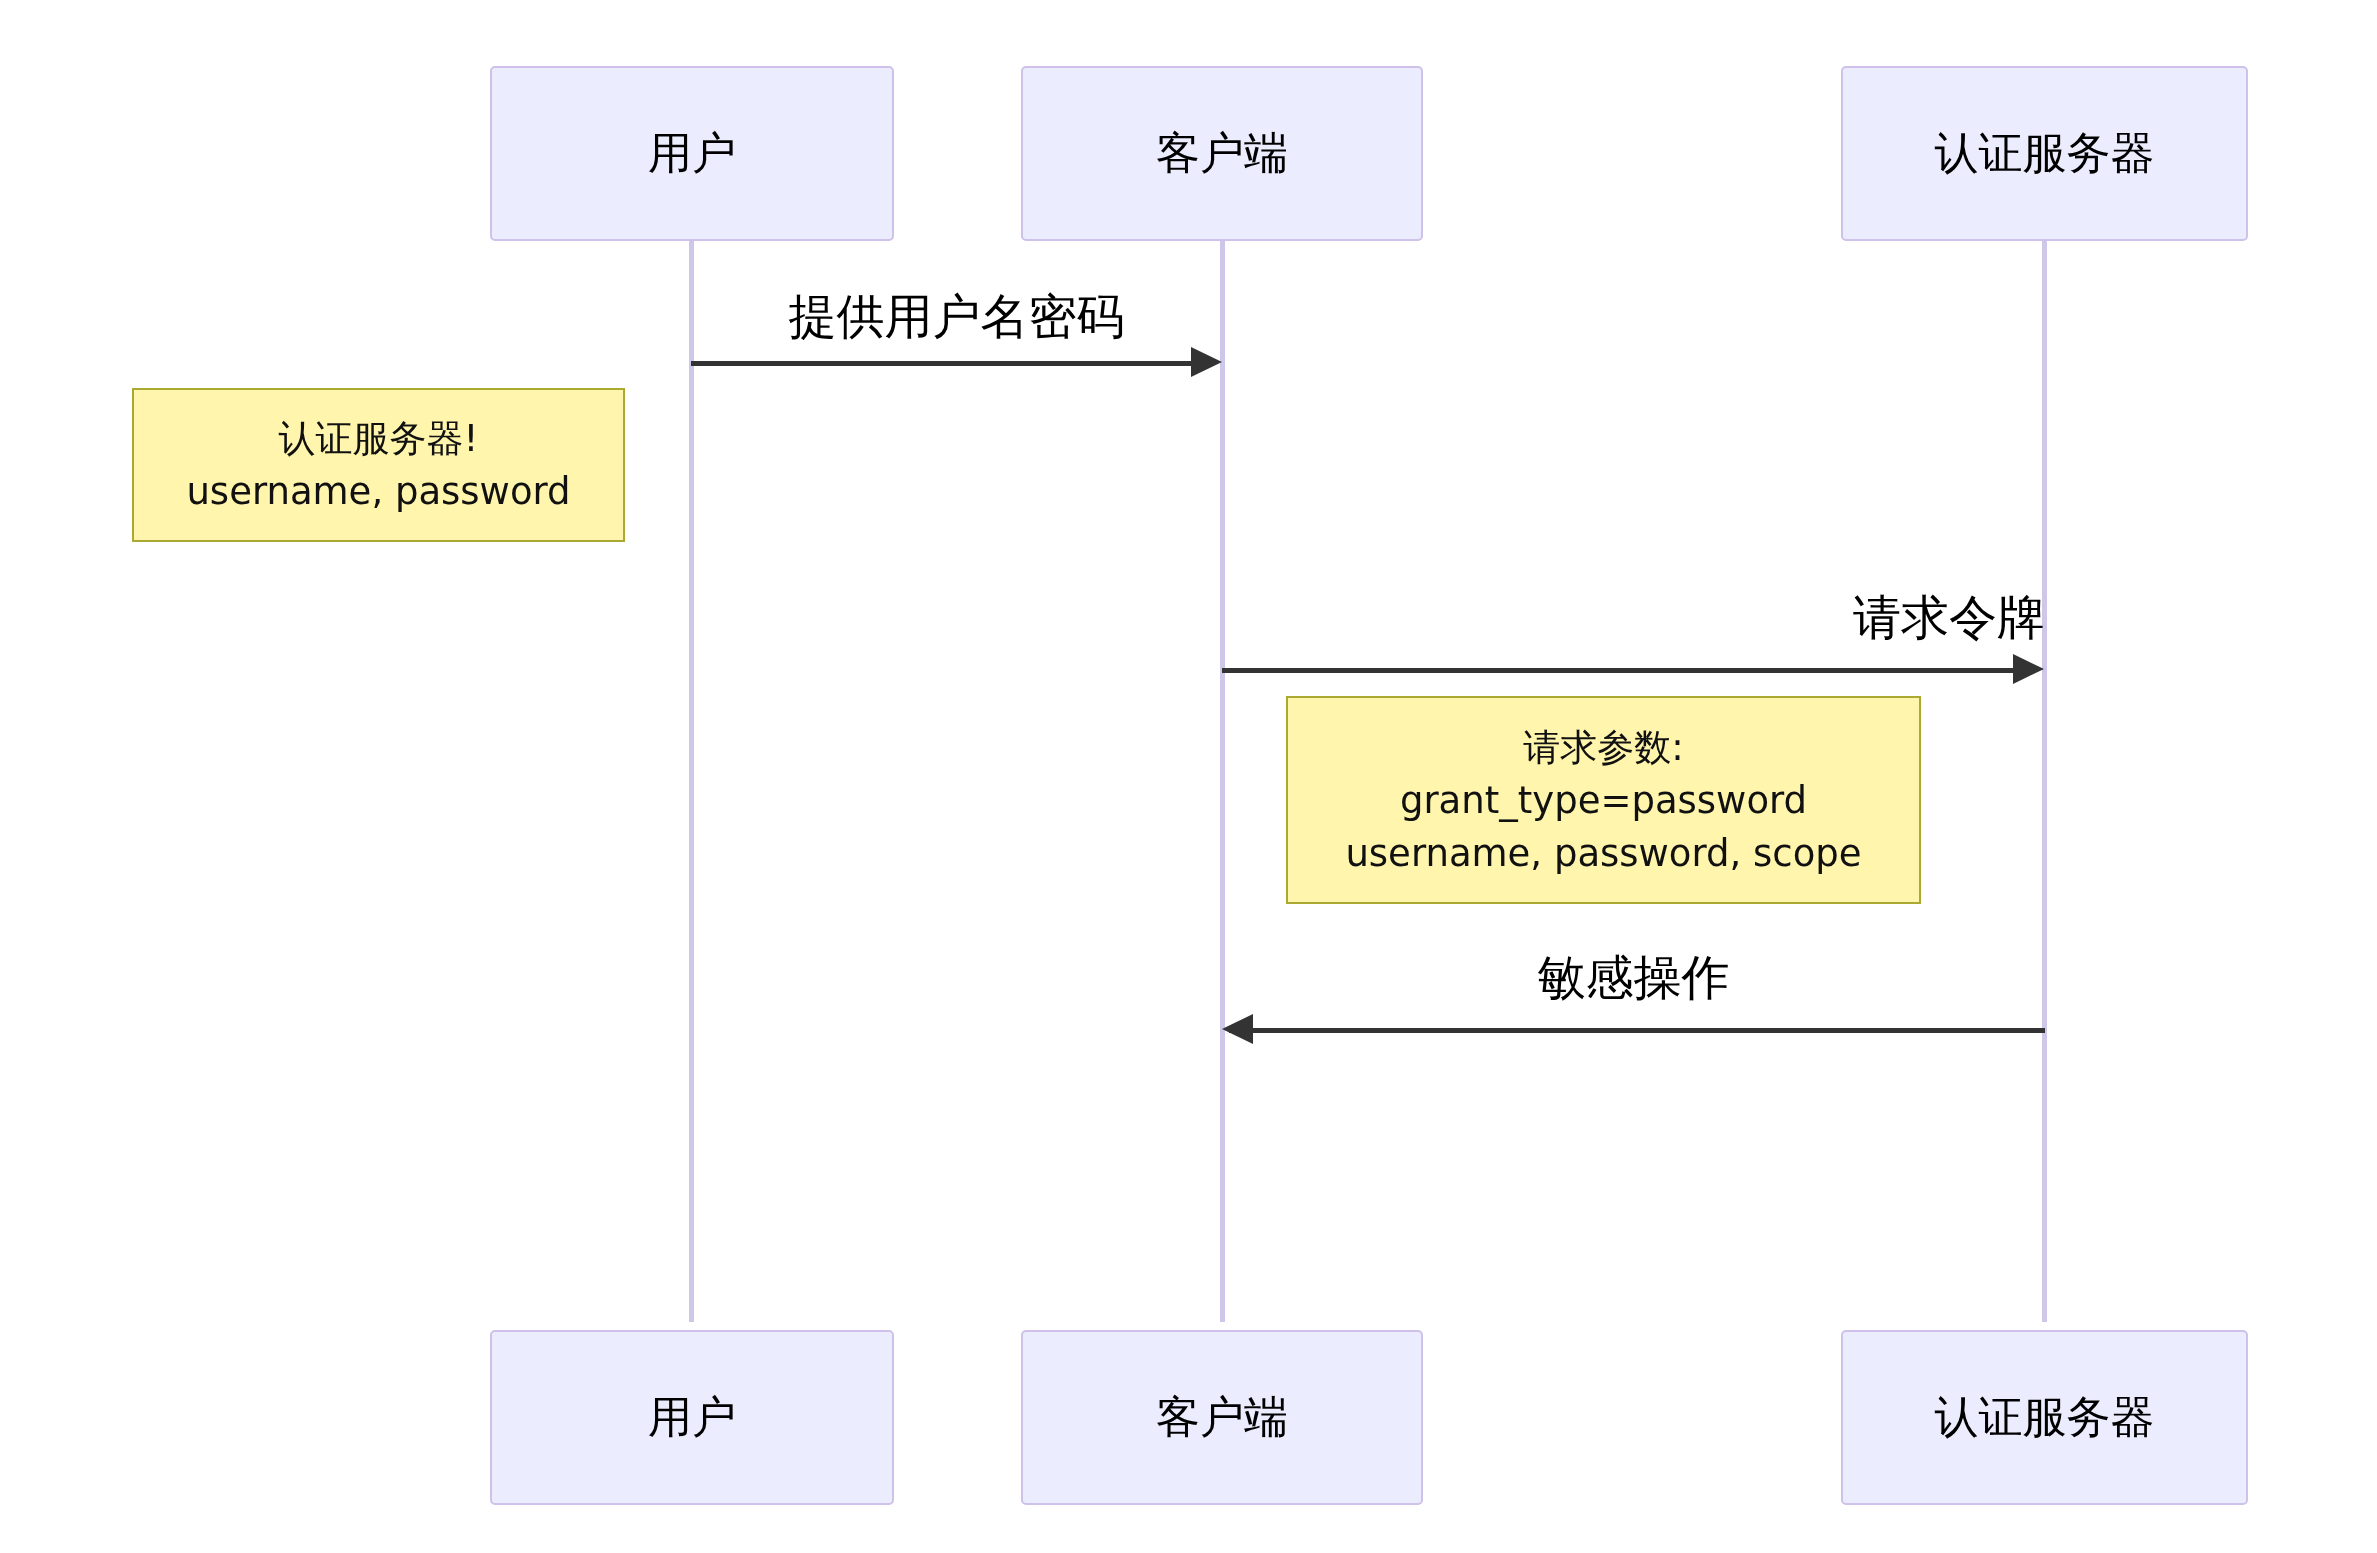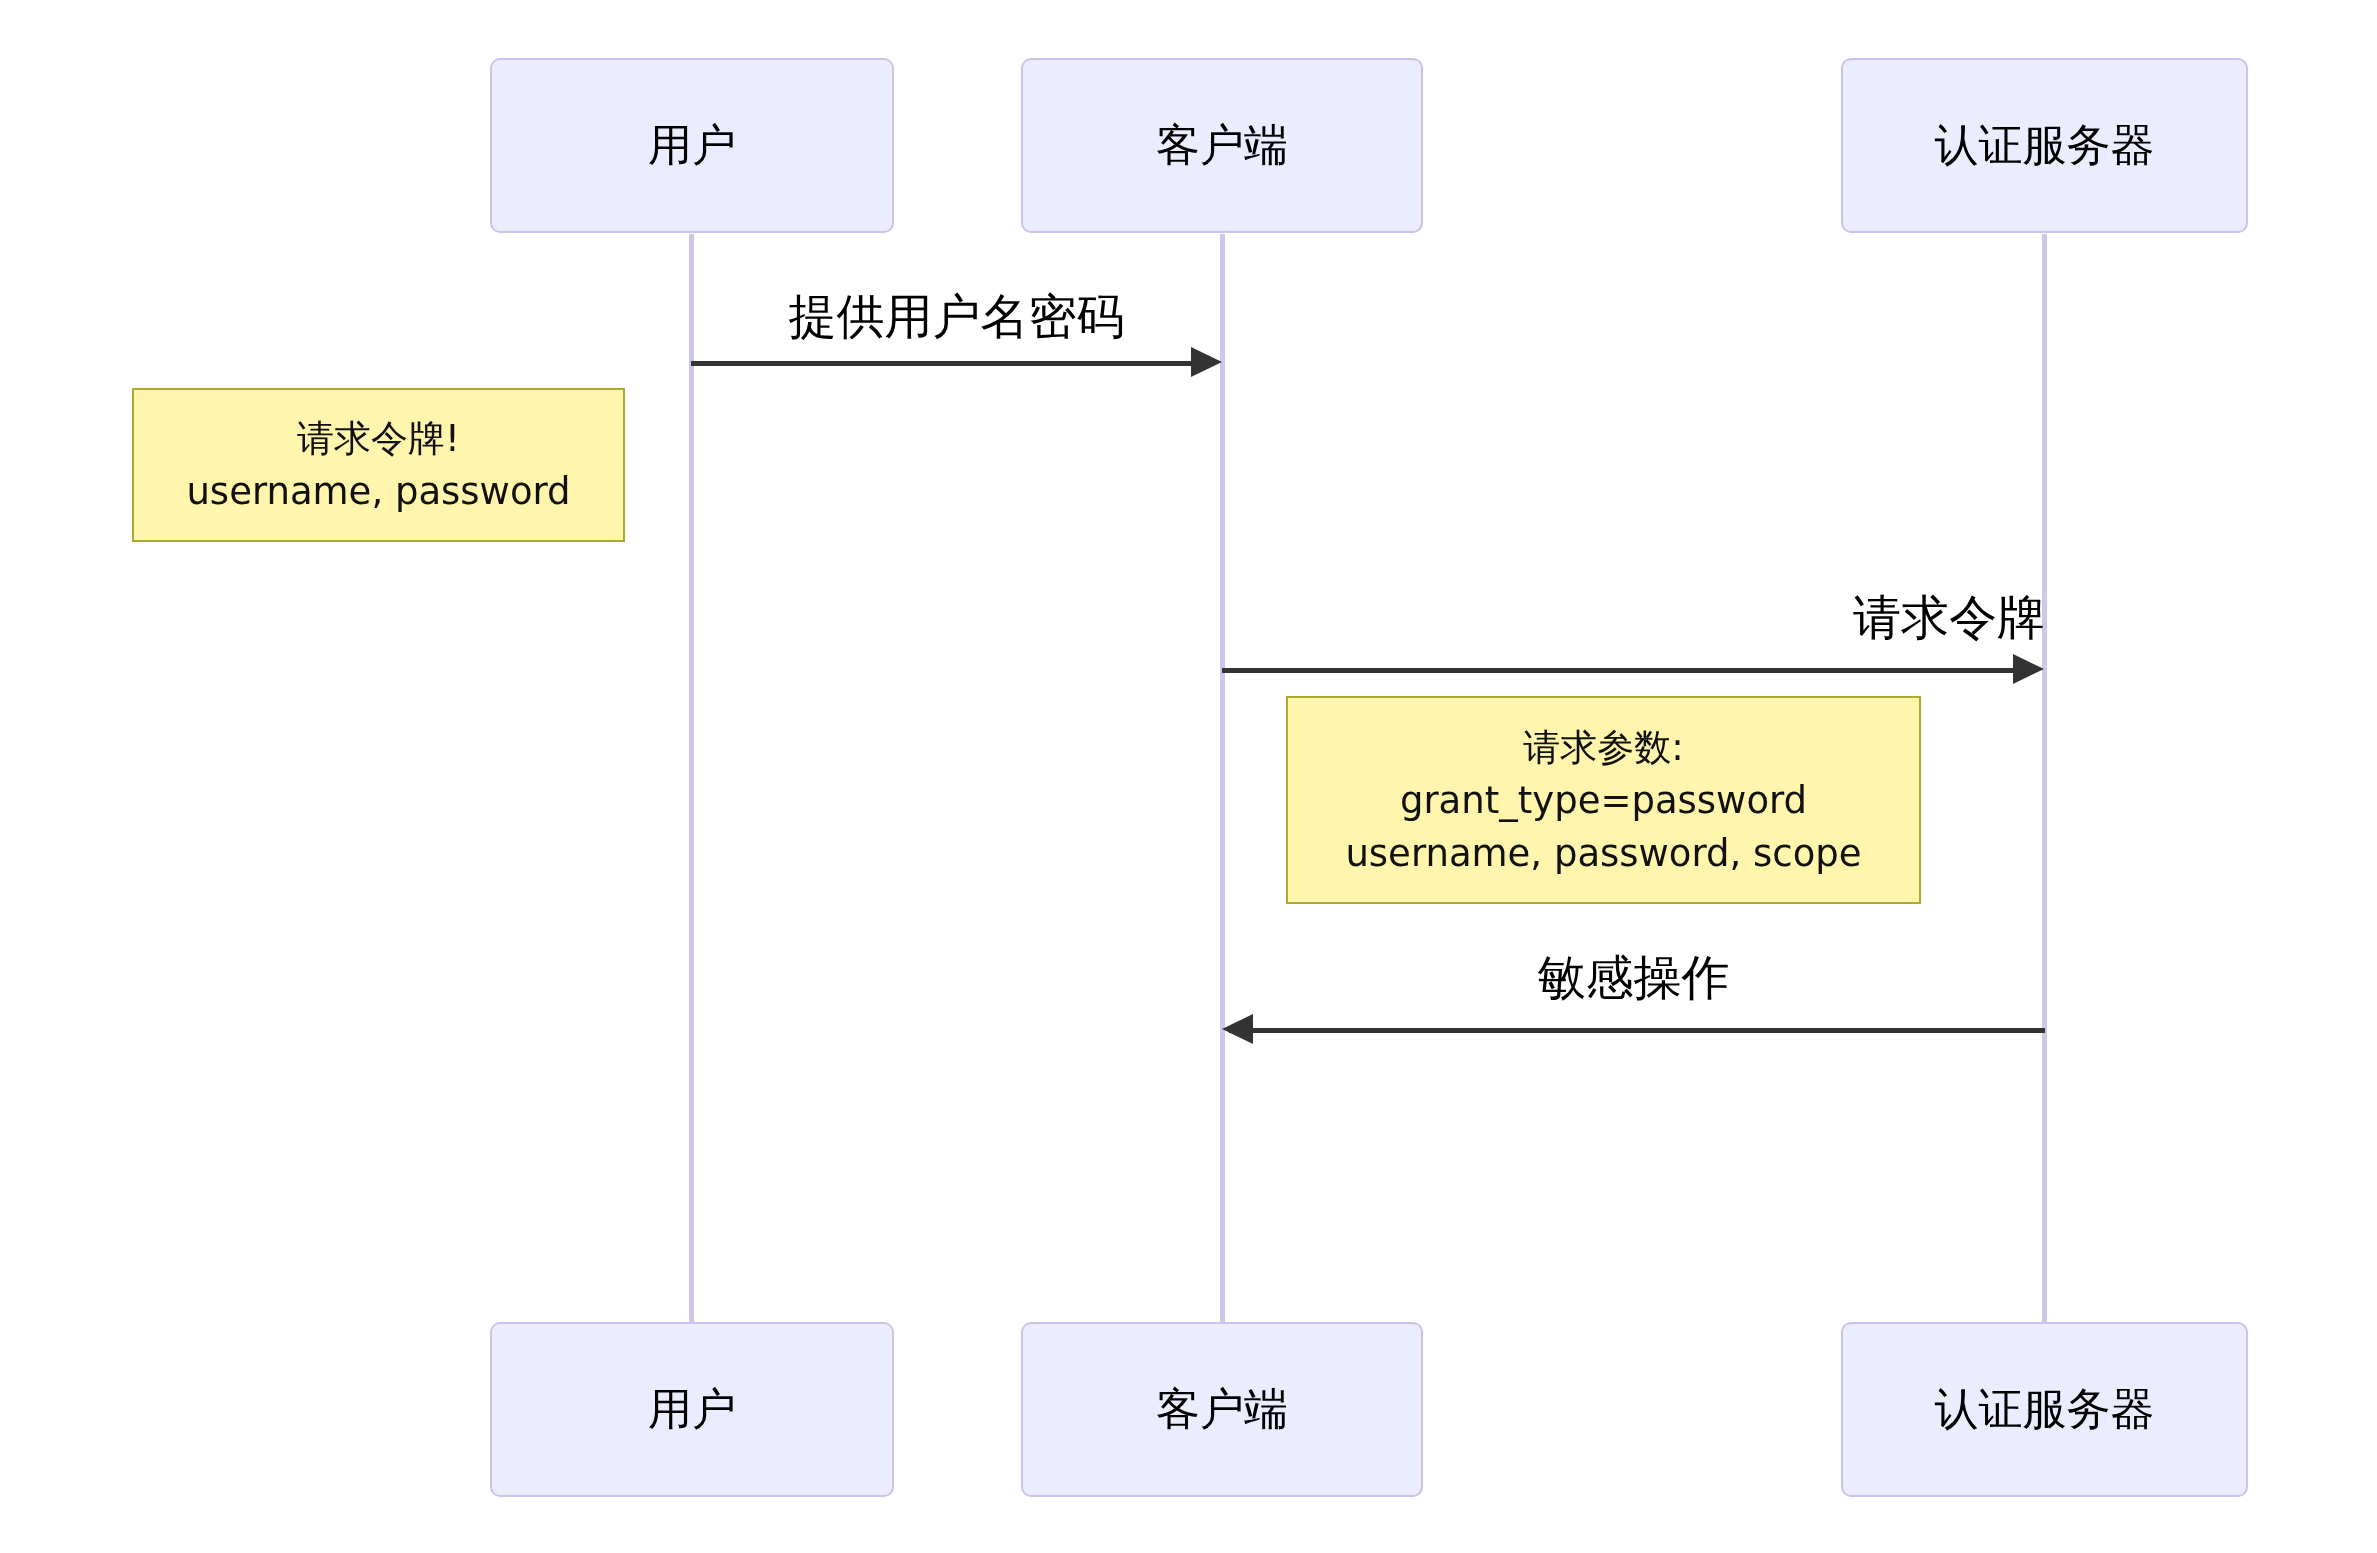--- a/index.html
+++ b/index.html
@@ -24,26 +24,27 @@
   #ll-client { left: 1220px; }
   #ll-auth   { left: 2042px; }
 
   
   .actor {
     position: absolute;
     height: 175px;
     box-sizing: border-box;
     background: #ECECFF;
     border: 2.7px solid #CEC2EA;
-    border-radius: 10px;
+    border-radius: 5px;
     display: flex;
     align-items: center;
     justify-content: center;
     font-size: 44px;
     color: #000000;
+    margin-top: 8px;
   }
   .actor.top    { top: 58px; }
   .actor.bottom { top: 1322px; }
   .actor.a-user   { left: 490px;  width: 404px; }
   .actor.a-client { left: 1021px; width: 402px; text-align: right; }
   .actor.a-auth   { left: 1841px; width: 407px; }
 
   
   .msg-label {
     position: absolute;
@@ -117,21 +118,21 @@
   </div>
   <div class="actor top a-auth">
     <span>认证服务器</span>
   </div>
 
   <div class="msg-label" id="msg1-label">提供用户名密码</div>
   <div class="arrow-line" id="arrow1-line"></div>
   <div class="arrow-head right" id="arrow1-head"></div>
 
   <div class="note" id="note1">
-    <div class="note-line">请求令牌!</div>
+    <div class="note-line">认证服务器!</div>
     <div class="note-line">username, password</div>
   </div>
 
   <div class="msg-label" id="msg2-label">请求令牌</div>
   <div class="arrow-line" id="arrow2-line"></div>
   <div class="arrow-head right" id="arrow2-head"></div>
 
   <div class="note" id="note2">
     <div class="note-line">请求参数:</div>
     <div class="note-line">grant_type=password</div>

